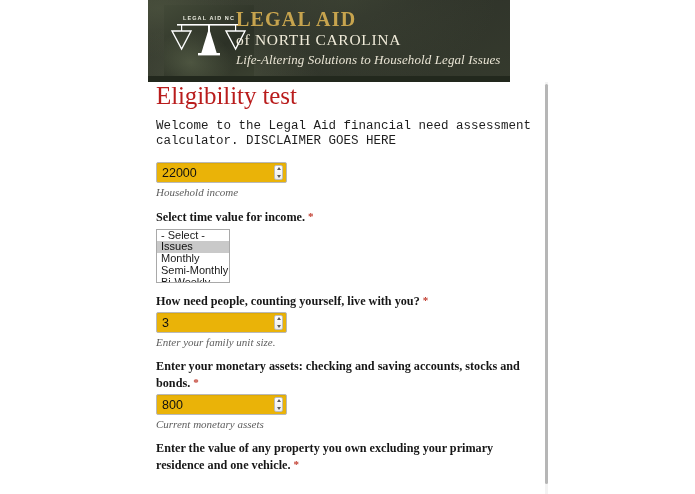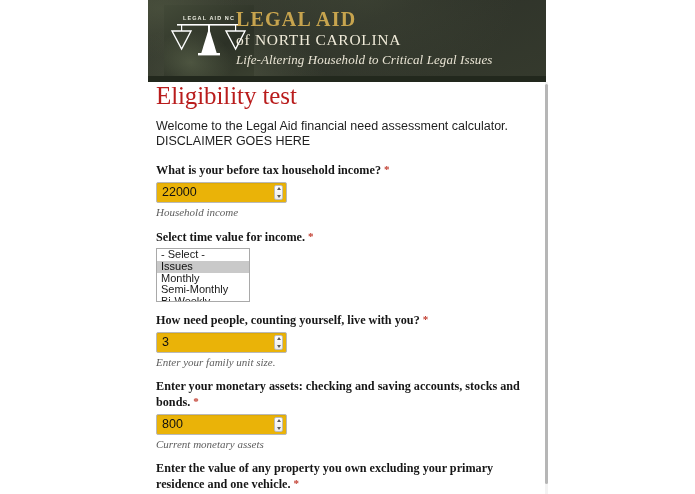--- a/index.html
+++ b/index.html
@@ -22,21 +22,21 @@
     top: 0;
     width: 398px;
     height: 494px;
     background: #ffffff;
     overflow: hidden;
   }
 
   
   #site-header {
     position: relative;
-    width: 398px;
+    width: 362px;
     height: 82px;
     background: #32362b;
     overflow: hidden;
   }
   #header-texture {
     position: absolute;
     inset: 0;
     background:
       radial-gradient(ellipse 150px 80px at 18% 95%, rgba(96,104,78,.55), rgba(96,104,78,0) 70%),
       radial-gradient(ellipse 120px 70px at 3% 10%, rgba(88,96,72,.45), rgba(88,96,72,0) 70%),
@@ -117,21 +117,21 @@
   }
   #page-title {
     font-family: "Liberation Serif", serif;
     font-size: 25px;
     font-weight: 400;
     color: #b91c1c;
     margin: 0 0 0 0;
     letter-spacing: -.1px;
   }
   #welcome-text {
-    font-family: Liberation Sans, sans-serif;
+    font-family: Liberation Mono, monospace;
     font-size: 12.5px;
     color: #1e1e1e;
     margin: 9px 0 0 0;
     line-height: 15px;
   }
 
   
   #eligibility-form { margin-top: 13px; }
   .form-item { margin-bottom: 10px; }
   .field-label {
@@ -197,21 +197,21 @@
     width: 0; height: 0;
     border-left: 2.5px solid transparent;
     border-right: 2.5px solid transparent;
   }
   .spin-up { border-bottom: 3px solid #5a5a5a; }
   .spin-down { border-top: 3px solid #5a5a5a; }
 
   
   .listbox {
     box-sizing: border-box;
-    width: 94px;
+    width: 74px;
     height: 54px;
     border: 1px solid #a9a9a9;
     background: #ffffff;
     overflow: hidden;
     font-family: "Liberation Sans", sans-serif;
     font-size: 11px;
   }
   .listbox-option {
     height: 11.8px;
     line-height: 11.8px;
@@ -262,38 +262,34 @@
         <rect x="11" y="14" width="1.2" height="6" fill="#ffffff"></rect>
         <rect x="65" y="14" width="1.2" height="6" fill="#ffffff"></rect>
         <polygon points="11.6,20 2,20 11.6,38 21,20" fill="none" stroke="#ffffff" stroke-width="1.4"></polygon>
         <polygon points="65.6,20 56,20 65.6,38 75,20" fill="none" stroke="#ffffff" stroke-width="1.4"></polygon>
       </svg>
     </div>
 
     <div id="masthead">
       <div id="brand-line1">LEGAL AID</div>
       <div id="brand-line2">of NORTH CAROLINA</div>
-      <div id="brand-tagline">Life-Altering Household to Critical Legal Issues</div>
+      <div id="brand-tagline">Life-Altering Solutions to Household Legal Issues</div>
     </div>
 
     <div id="header-bottom-bar"></div>
   </div>
 
   <div id="content">
 
     <h1 id="page-title">Eligibility test</h1>
     <p id="welcome-text">Welcome to the Legal Aid financial need assessment calculator. DISCLAIMER GOES HERE</p>
 
     <form id="eligibility-form">
 
       <div class="form-item">
-        <div class="field-label">
-          <span>What is your before tax household income?</span>
-          <span class="req-marker">*</span>
-        </div>
         <div class="number-wrap">
           <input class="number-input" type="text" value="22000" style="">
           <span class="spinner">
             <span class="spin-tri spin-up"></span>
             <span class="spin-tri spin-down"></span>
           </span>
         </div>
         <div class="field-desc">Household income</div>
       </div>
 

